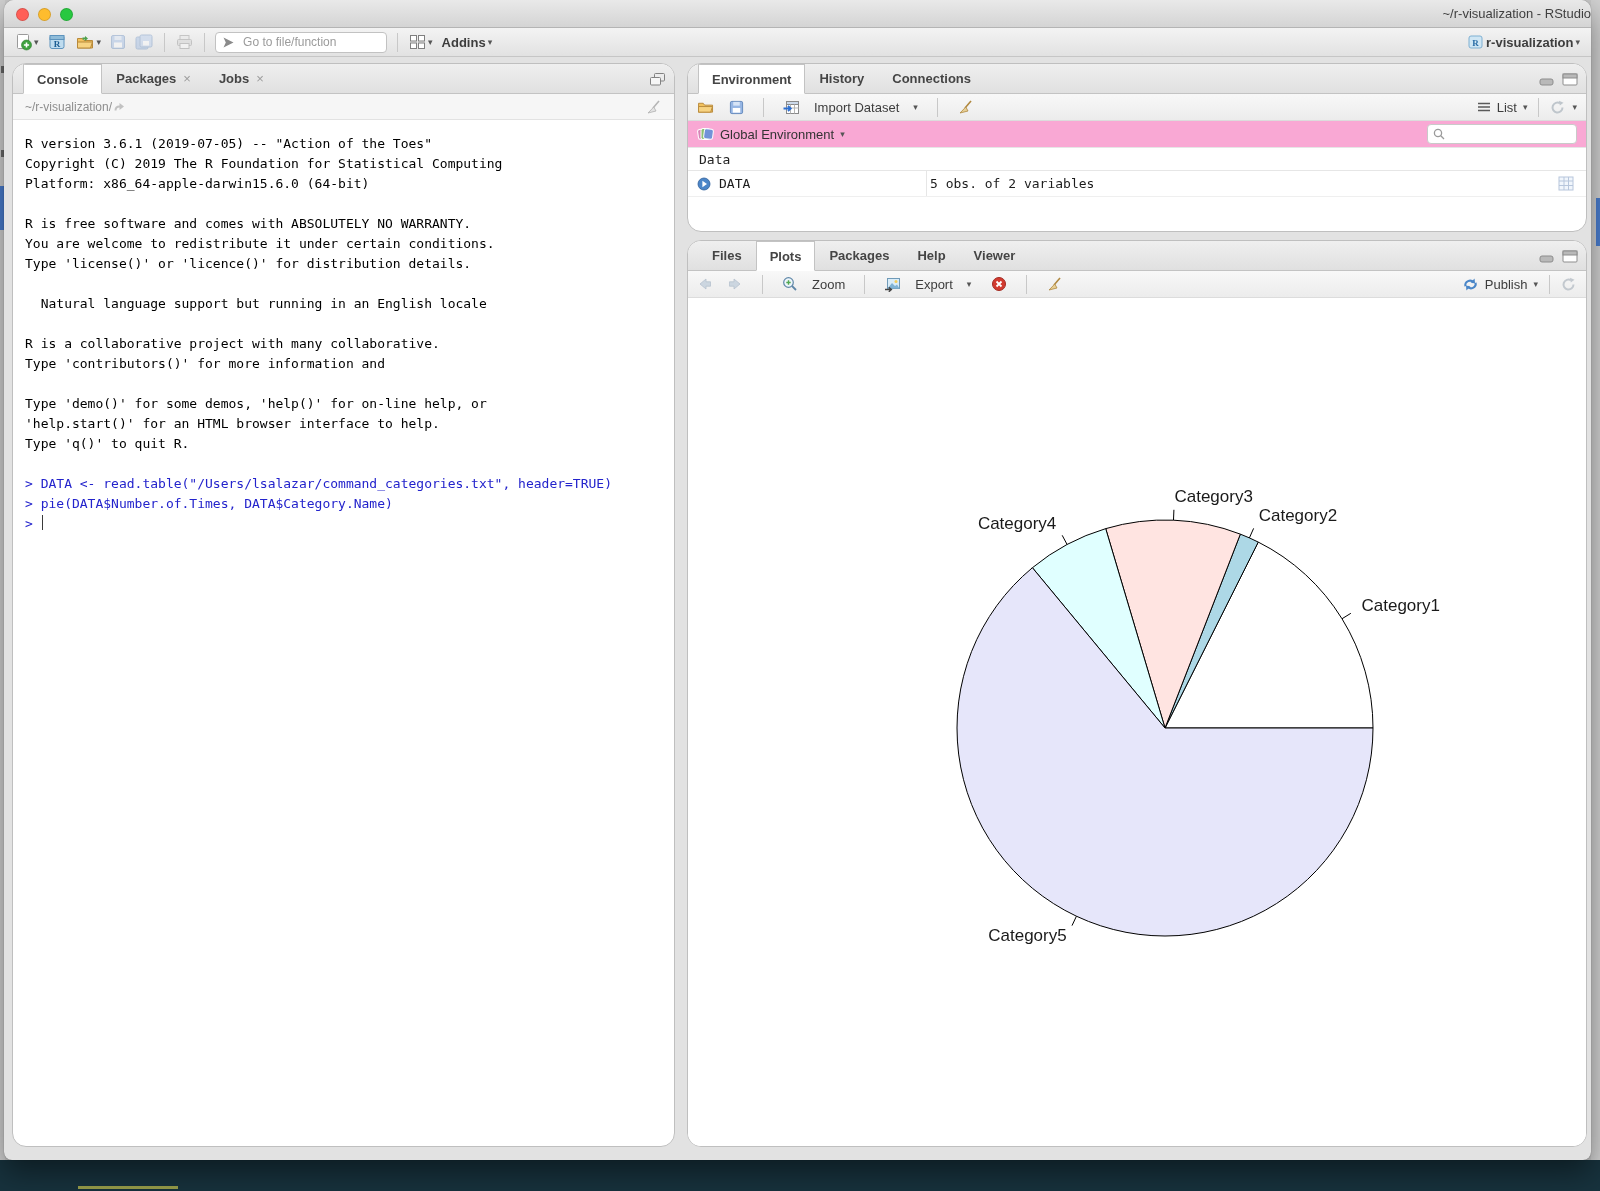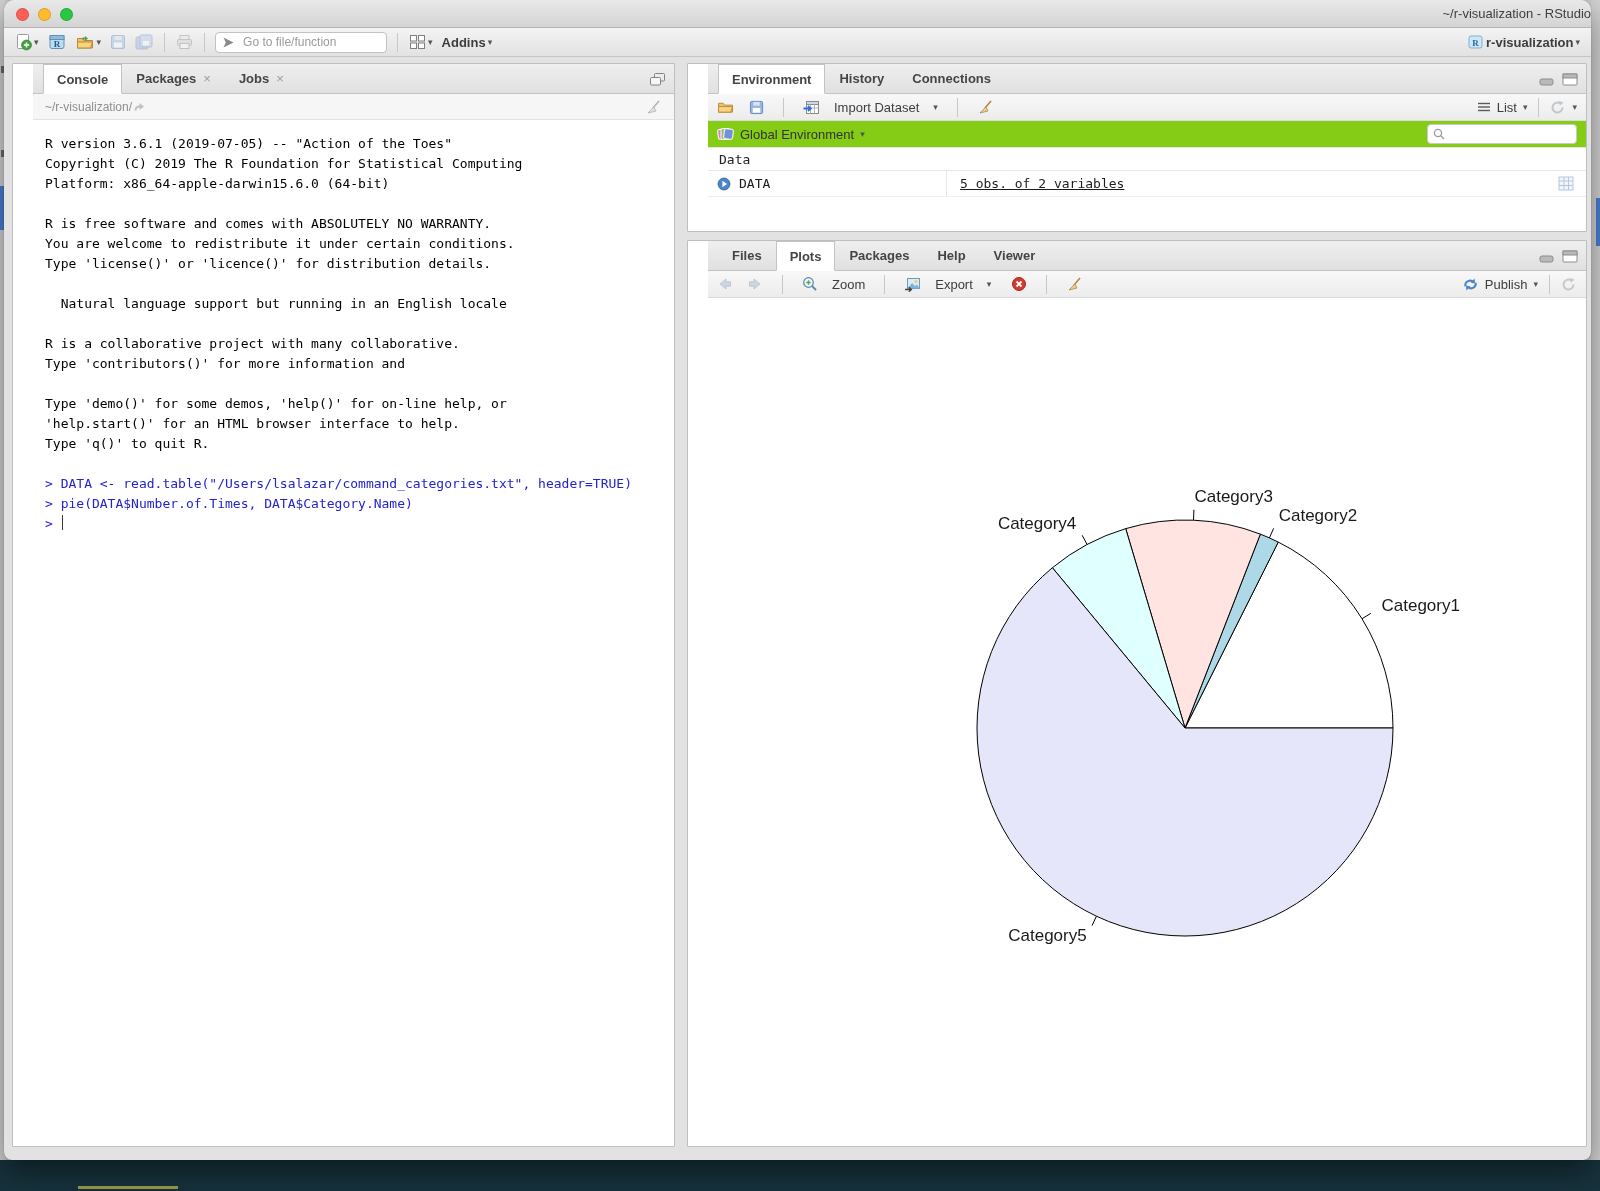--- a/index.html
+++ b/index.html
@@ -44,21 +44,21 @@
     display:flex; align-items:center; padding:0 6px; gap:6px; margin:0 2px;
   }
   .goto-box input { border:none; outline:none; width:130px; font-size:12px; color:#444;
     font-family:"Liberation Sans",sans-serif; background:transparent; }
   .goto-box input::placeholder { color:#9b9b9b; }
   .tb-label { font-size:13px; color:#3d3d3d;font-weight:bold; }
   .spacer { flex:1; }
 
   
   .content { position:relative; height:1102px; }
-  .pane { position:absolute; background:#fff; border:1px solid #bfbfbf; border-radius:1px; overflow:hidden;padding-left:20px; }
+  .pane { position:absolute; background:#fff; border:1px solid #bfbfbf; border-radius:14px; overflow:hidden; }
   #console-pane { left:8px; top:6px;  width:663px; height:1084px; }
   #environment-pane { left:683px; top:6px; width:900px; height:169px; }
   #plots-pane { left:683px; top:183px; width:900px; height:907px; }
 
   .tabstrip {
     height:30px; background:linear-gradient(#efefef,#e0e0e0); border-bottom:1px solid #c3c3c3;
     display:flex; align-items:stretch; padding-left:10px; position:relative;
   }
   .tab { display:flex; align-items:center; gap:7px; padding:0 13px; font-size:13px; font-weight:600;
     color:#454545; border:1px solid transparent; }
@@ -79,32 +79,32 @@
   .cline { white-space:pre; min-height:20px; }
   .cline.in { color:#2323cc; }
   .cursor { display:inline-block; width:1.5px; height:15px; background:#3a3a3a;
     vertical-align:-2px; margin-left:1px; }
 
   .pane-toolbar {
     height:27px; background:linear-gradient(#f8f8f8,#ececec); border-bottom:1px solid #dcdcdc;
     display:flex; align-items:center; padding:0 9px; gap:14px; font-size:13px; color:#3d3d3d;
   }
   .scope-row { height:27px; border-bottom:1px solid #e6e6e6; display:flex; align-items:center;
-    padding:0 9px; gap:6px; font-size:13px; color:#333; background:#84cc16; }
+    padding:0 9px; gap:6px; font-size:13px; color:#333; background:#f9a8d4; }
   .search-box { width:150px; height:20px; border:1px solid #c9c9c9; border-radius:4px; background:#fff;
     display:flex; align-items:center; padding:0 5px; gap:4px; }
   .search-box input { border:none; outline:none; width:120px; font-size:12px; background:transparent; }
 
   .env-section { height:23px; border-bottom:1px solid #e6e6e6; display:flex; align-items:center;
     padding:0 11px; font-family:"DejaVu Sans Mono","Liberation Mono",monospace; font-size:13px; color:#222; }
   .env-row { height:26px; border-bottom:1px solid #efefef; position:relative; display:flex; align-items:center;
     font-family:"DejaVu Sans Mono","Liberation Mono",monospace; font-size:13px; color:#1c1c1c; }
   .env-row .obj-name { margin-left:8px; }
   .env-col-sep { position:absolute; left:238px; top:0; bottom:0; width:1px; background:#e6e6e6; }
-  .env-value { position:absolute; left:252px;text-decoration:underline; }
+  .env-value { position:absolute; left:242px; }
   .env-grid-icon { position:absolute; right:12px; top:5px; }
 
   .plot-area { position:relative; width:898px; height:849px; background:#fff; }
   .plot-area svg { position:absolute; left:0; top:0; }
 
   .icon { display:inline-flex; align-items:center; justify-content:center; }
 </style>
 </head>
 <body>
 

